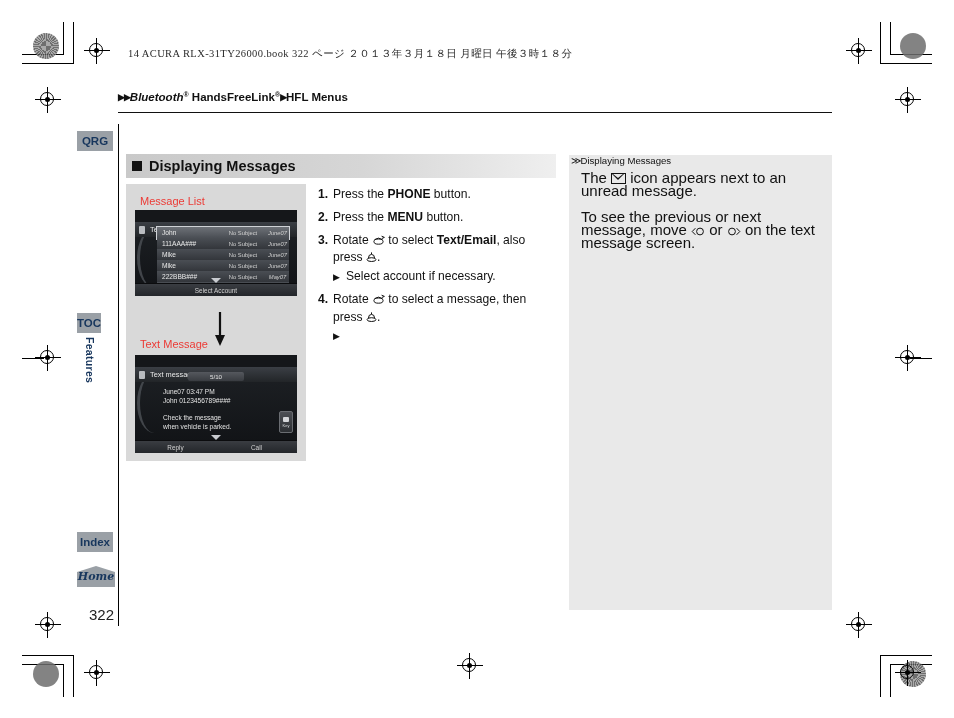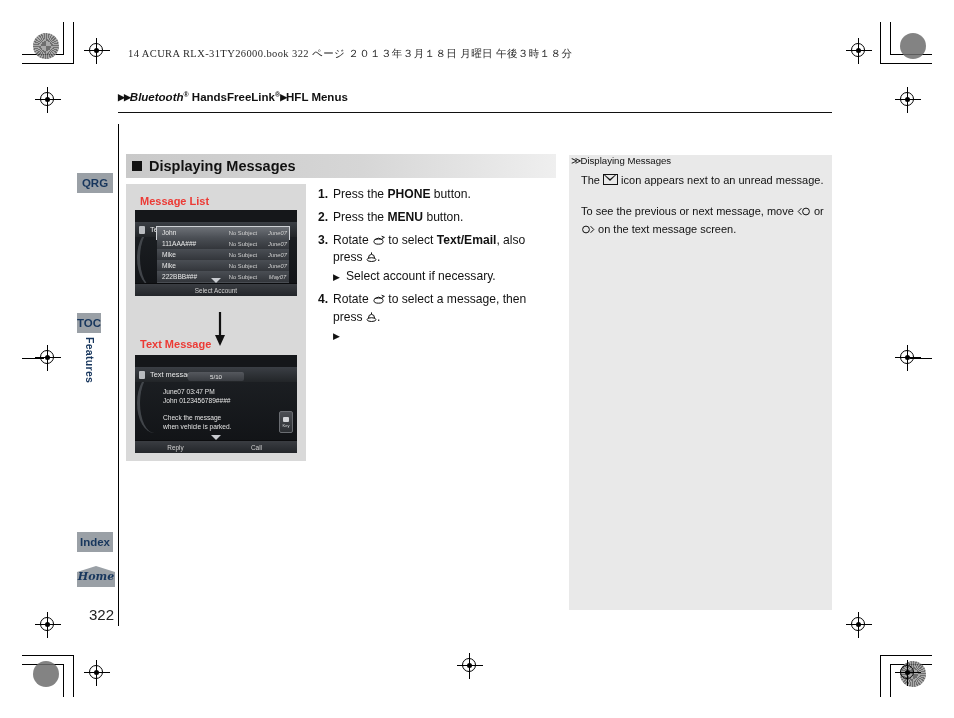--- a/index.html
+++ b/index.html
@@ -45,21 +45,21 @@
   .crumb .bt{font-style:italic;font-weight:700;}
   .crumb sup{font-size:7px;vertical-align:4px;}
   .crumbrule{position:absolute;left:118px;top:112px;width:714px;height:1.4px;background:#111;}
 
   
   .tab{
     position:absolute;background:#9aa0a6;color:#17365d;
     font-weight:bold;font-size:11.5px;text-align:center;
     display:flex;align-items:center;justify-content:center;
   }
-  #tab-qrg{left:77px;top:131px;width:36px;height:20px;margin-top:42px;}
+  #tab-qrg{left:77px;top:131px;width:36px;height:20px;}
   #tab-toc{left:77px;top:313px;width:24px;height:20px;}
   #tab-index{left:77px;top:532px;width:36px;height:20px;}
   #tab-home{left:77px;top:566px;width:38px;height:21px;
     background:#9aa0a6;clip-path:polygon(0 28%,50% 0,100% 28%,100% 100%,0 100%);
     font-family:"DejaVu Serif", serif;font-style:italic;font-size:11px;font-weight:bold;}
 
   .vertlabel{
     position:absolute;left:84px;top:337px;
     writing-mode:vertical-rl;
     font-size:10.5px;color:#17365d;font-weight:bold;letter-spacing:.3px;
@@ -77,21 +77,21 @@
   }
   .secbar .sq{width:10px;height:10px;background:#111;margin-left:6px;margin-right:7px;}
   .secbar .txt{font-size:14.5px;font-weight:bold;color:#111;}
 
   
   .figpanel{
     position:absolute;left:126px;top:184px;width:180px;height:277px;
     background:#d9d9d9;
   }
   .figlabel{
-    position:absolute;color:#ec3a35;font-size:11px;font-weight:bold;
+    position:absolute;color:#ec3a35;font-size:11px;font-weight:normal;
   }
   #lbl-msglist{left:140px;top:195px;}
   #lbl-textmsg{left:140px;top:338px;}
   .downarrow{position:absolute;left:215px;top:312px;width:10px;height:34px;}
 
   
   .navscreen{position:absolute;background:#15171a;overflow:hidden;}
   #screen-list{left:135px;top:210px;width:162px;height:86px;}
   #screen-msg{left:135px;top:355px;width:162px;height:98px;}
 
@@ -165,21 +165,21 @@
   
   .notepanel{
     position:absolute;left:569px;top:155px;width:263px;height:455px;
     background:#e9e9e9;
   }
   .notehead{
     position:absolute;left:571px;top:155px;
     font-size:9.6px;color:#111;display:flex;align-items:center;
   }
   .notehead .mk{font-size:10px;margin-right:1px;letter-spacing:-2px;}
-  .notebody{position:absolute;left:581px;top:171px;width:248px;font-size:11px;line-height:18px;color:#111;}
+  .notebody{position:absolute;left:581px;top:171px;width:248px;font-size:15px;line-height:13px;color:#111;}
   .notebody p{margin:0 0 13px 0;}
   .envelope{display:inline-block;width:15px;height:11px;border:1.3px solid #111;vertical-align:-1px;position:relative;box-sizing:border-box;}
   .envelope::before{content:"";position:absolute;left:0;top:0;width:0;height:0;
     border-left:6.5px solid transparent;border-right:6.5px solid transparent;border-top:6px solid #111;}
   .envelope::after{content:"";position:absolute;left:1.3px;top:0;width:0;height:0;
     border-left:5.4px solid transparent;border-right:5.4px solid transparent;border-top:4.8px solid #e9e9e9;}
   .mvicon{display:inline-block;width:14px;height:9px;vertical-align:-1px;}
 </style>
 </head>
 <body>

